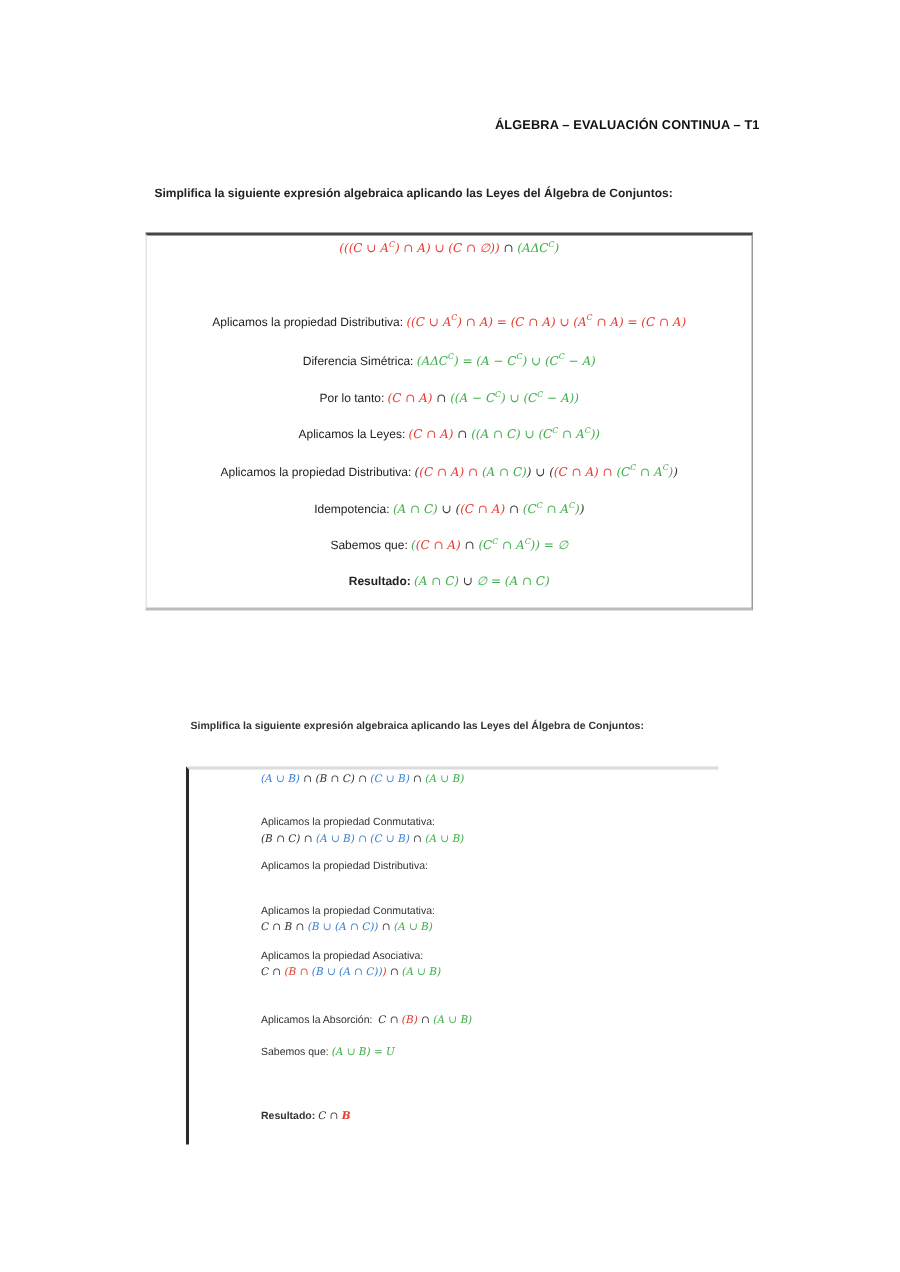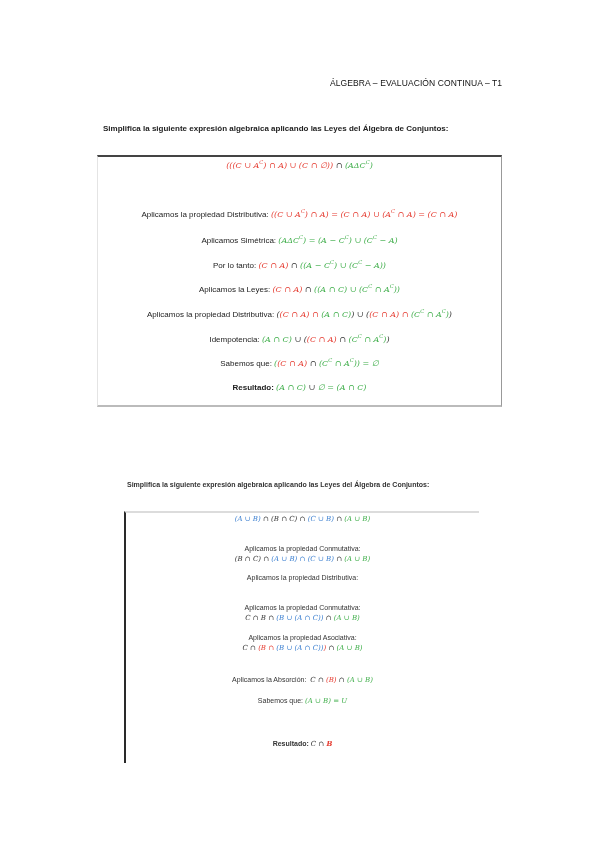--- a/index.html
+++ b/index.html
@@ -1,56 +1,56 @@
 <!DOCTYPE html>
 <html><head>
 <meta charset="utf-8">
 <style>
   html, body { margin: 0; padding: 0; background: #ffffff; }
   body { width: 600px; height: 848px; position: relative; overflow: hidden;
          font-family: "Liberation Sans", "DejaVu Sans", sans-serif; color: #111; }
-  .header-title { position: absolute; top: 78px; left: 330px; font-size: 8.5px; font-weight: normal;
+  .header-title { position: absolute; top: 78px; left: 330px; font-size: 8.5px; font-weight: bold;
                   letter-spacing: 0.1px; color: #111; }
   .instr { position: absolute; font-size: 8px; color: #222; font-weight: bold; }
   .instr1 { top: 124px; left: 103px; }
   .instr2 { top: 481px; left: 127px; font-size: 7px; color: #333; }
 
   .box1 { position: absolute; top: 155px; left: 97px; width: 403px; height: 248px;
           border-top: 2px solid #444; border-left: 1px solid #e4e4e4;
           border-right: 1px solid #999; border-bottom: 2px solid #bbb; background:#fff; }
   .box1 .row { position: absolute; left: 0; width: 403px; text-align: center; font-size: 8px; white-space: nowrap; }
   .lbl { color: #222; }
   .lbl.b { font-weight: bold; }
   .math { font-family: "DejaVu Serif", "Liberation Serif", serif; font-style: italic; }
   .red { color: #e53a2f; }
   .green { color: #3fae4a; }
   .blue { color: #3b7fd0; }
   .dark { color: #333; }
   sup { font-size: 0.65em; vertical-align: super; line-height: 0; }
 
   .box2 { position: absolute; top: 511px; left: 124px; width: 353px; height: 250px;
           border-top: 2px solid #dcdcdc; border-left: 2px solid #2a2a2a; background:#fff; }
-  .box2 .row { position: absolute; left: 0; width: 353px; text-align: center; font-size: 7px; white-space: nowrap; color:#333; }
+  .box2 .row { position: absolute; left: 0; width: 353px; text-align: left; font-size: 7px; white-space: nowrap; color:#333;padding-left:48px; }
 </style>
 </head>
 <body>
 
 <div class="header-title">ÁLGEBRA – EVALUACIÓN CONTINUA – T1</div>
 
 <div class="instr instr1">Simplifica la siguiente expresión algebraica aplicando las Leyes del Álgebra de Conjuntos:</div>
 
 <div class="box1">
   <div class="row" style="top:4px;">
     <span class="math red">(((C ∪ A<sup>C</sup>) ∩ A) ∪ (C ∩ ∅))</span><span class="math dark"> ∩ </span><span class="math green">(AΔC<sup>C</sup>)</span>
   </div>
   <div class="row" style="top:53px;">
     <span class="lbl">Aplicamos la propiedad Distributiva: </span><span class="math red">((C ∪ A<sup>C</sup>) ∩ A) = (C ∩ A) ∪ (A<sup>C</sup> ∩ A) = (C ∩ A)</span>
   </div>
   <div class="row" style="top:79px;">
-    <span class="lbl">Aplicamos Simétrica: </span><span class="math green">(AΔC<sup>C</sup>) = (A − C<sup>C</sup>) ∪ (C<sup>C</sup> − A)</span>
+    <span class="lbl">Diferencia Simétrica: </span><span class="math green">(AΔC<sup>C</sup>) = (A − C<sup>C</sup>) ∪ (C<sup>C</sup> − A)</span>
   </div>
   <div class="row" style="top:104px;">
     <span class="lbl">Por lo tanto: </span><span class="math red">(C ∩ A)</span><span class="math dark"> ∩ </span><span class="math green">((A − C<sup>C</sup>) ∪ (C<sup>C</sup> − A))</span>
   </div>
   <div class="row" style="top:128px;">
     <span class="lbl">Aplicamos la Leyes: </span><span class="math red">(C ∩ A)</span><span class="math dark"> ∩ </span><span class="math green">((A ∩ C) ∪ (C<sup>C</sup> ∩ A<sup>C</sup>))</span>
   </div>
   <div class="row" style="top:153px;">
     <span class="lbl">Aplicamos la propiedad Distributiva: </span><span class="math dark">(</span><span class="math red">(C ∩ A) ∩ </span><span class="math green">(A ∩ C)</span><span class="math dark">) ∪ (</span><span class="math red">(C ∩ A) ∩ </span><span class="math green">(C<sup>C</sup> ∩ A<sup>C</sup>)</span><span class="math dark">)</span>
   </div>

